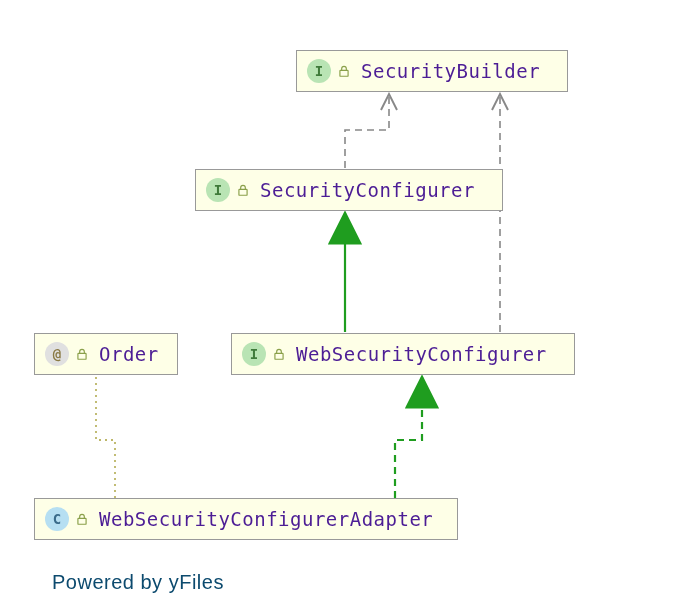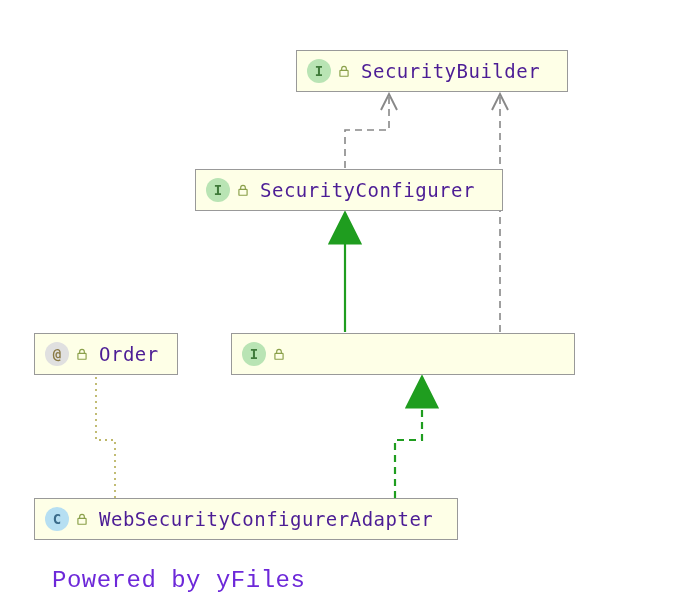--- a/index.html
+++ b/index.html
@@ -62,23 +62,23 @@
     left: 0;
     top: 0;
     width: 678px;
     height: 612px;
     pointer-events: none;
   }
   .footer {
     position: absolute;
     left: 52px;
     bottom: 18px;
-    font-family: Liberation Mono, monospace;
-    font-size: 24px;
-    color: #6d28d9;
+    font-family: Liberation Sans, sans-serif;
+    font-size: 20px;
+    color: #0c4a6e;
     letter-spacing: 0.5px;
   }
 </style>
 </head>
 <body>
 
 <div class="canvas">
 
   <svg class="connectors" viewBox="0 0 678 612">
     <defs>
@@ -137,20 +137,21 @@
   </div>
 
   <div class="node" style="left:231px; top:333px; width:344px;">
     <div class="badge badge-i-outer">
       <span class="badge-i-inner">I</span>
     </div>
     <svg class="lock" viewBox="0 0 24 24">
       <rect x="5" y="11" width="14" height="10" rx="1" fill="none" stroke="#8aa04a" stroke-width="2"></rect>
       <path d="M8 11 V8 a4 4 0 0 1 8 0 V11" fill="none" stroke="#8aa04a" stroke-width="2"></path>
     </svg>
+    <span class="label">WebSecurityConfigurer</span>
   </div>
 
   <div class="node" style="left:34px; top:498px; width:424px;">
     <div class="badge badge-c-outer">
       <span class="badge-c-inner">C</span>
     </div>
     <svg class="lock" viewBox="0 0 24 24">
       <rect x="5" y="11" width="14" height="10" rx="1" fill="none" stroke="#8aa04a" stroke-width="2"></rect>
       <path d="M8 11 V8 a4 4 0 0 1 8 0 V11" fill="none" stroke="#8aa04a" stroke-width="2"></path>
     </svg>

